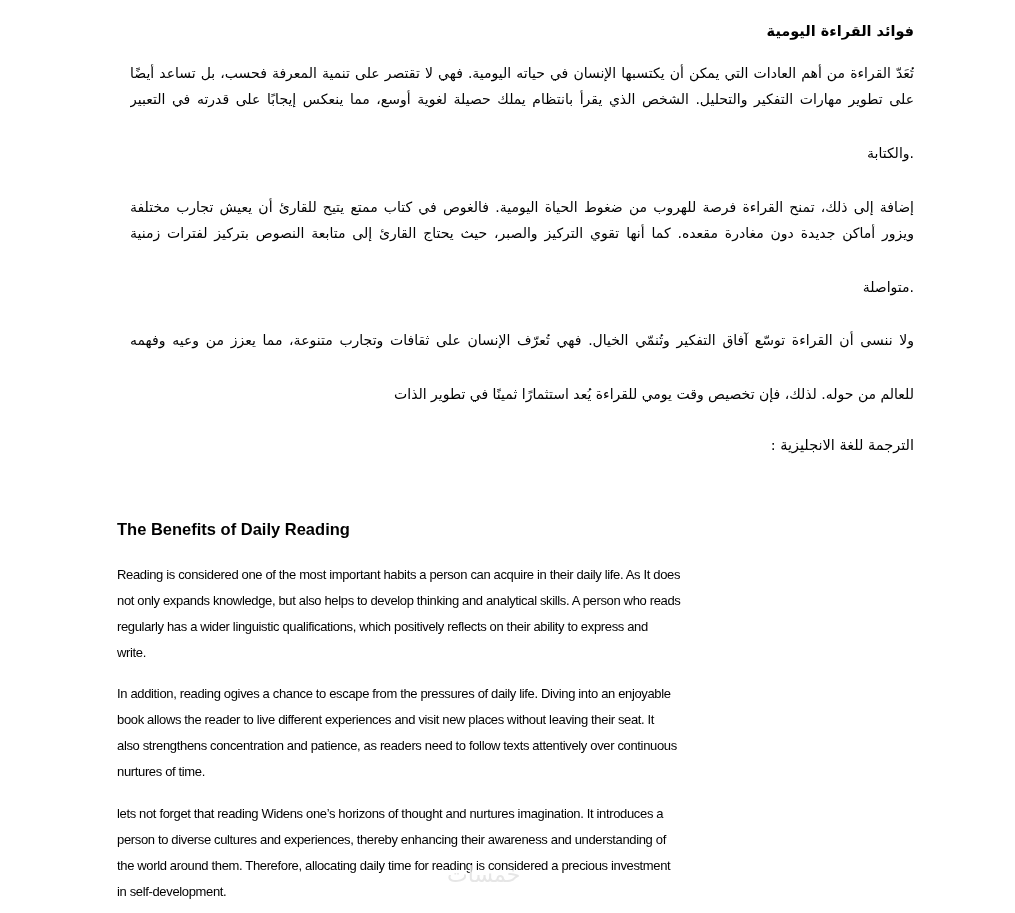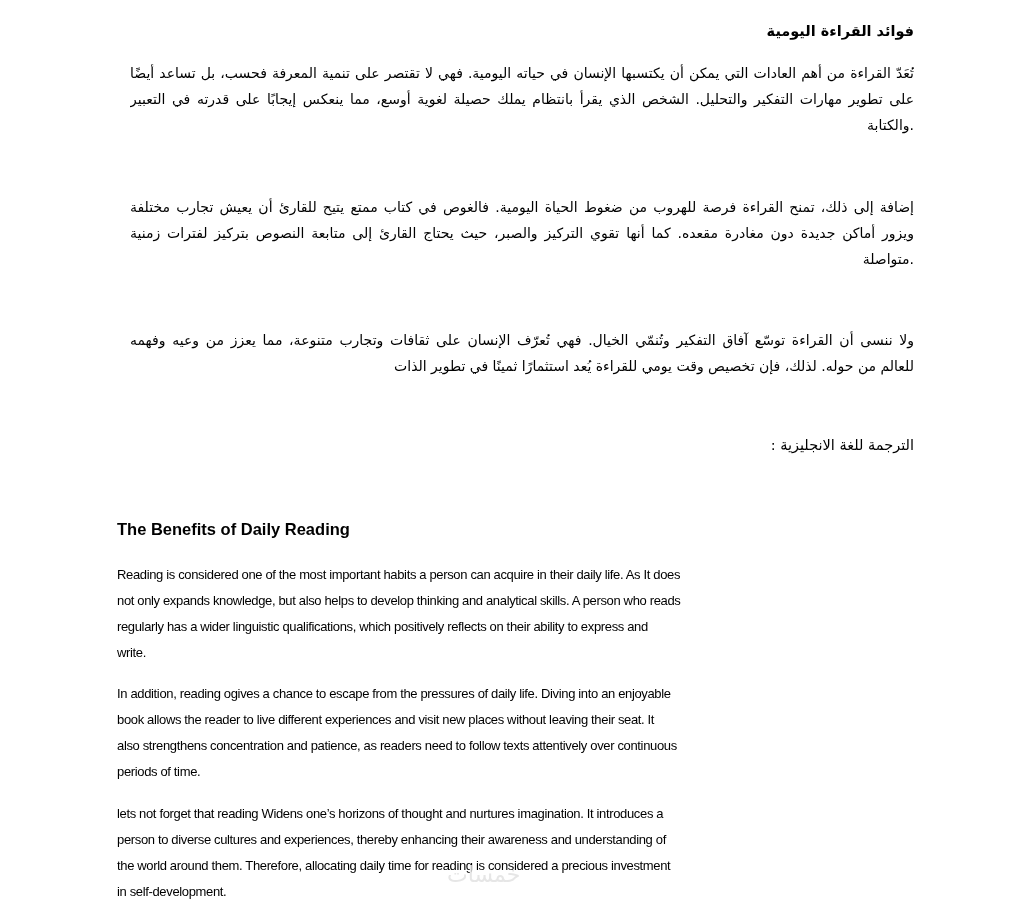--- a/index.html
+++ b/index.html
@@ -43,20 +43,21 @@
     line-height: 20px;
     height: 22px;
     white-space: nowrap;
     text-align: justify;
     text-align-last: justify;
     overflow: hidden;
   }
   .ar-line.last {
     text-align: right;
     text-align-last: right;
+    margin-top: 28px;
   }
   .ar-label {
     position: absolute;
     right: 117px;
     top: 437px;
     direction: rtl;
     font-family: "DejaVu Sans", sans-serif;
     font-size: 14.5px;
     white-space: nowrap;
   }
@@ -126,21 +127,21 @@
     <div class="en-line" style="top:564px;">Reading is considered one of the most important habits a person can acquire in their  daily life. As It does</div>
     <div class="en-line" style="top:590px;">not only expands knowledge, but also helps to develop thinking and analytical skills. A person who reads</div>
     <div class="en-line" style="top:616px;">regularly has a wider linguistic qualifications, which positively reflects on their ability to express and</div>
     <div class="en-line" style="top:642px;">write.</div>
   </div>
 
   <div>
     <div class="en-line" style="top:683px;">In addition, reading ogives a chance  to escape from the pressures of daily life. Diving into an enjoyable</div>
     <div class="en-line" style="top:709px;">book allows the reader to live different experiences and visit new places without leaving their seat. It</div>
     <div class="en-line" style="top:735px;">also strengthens concentration and patience, as readers need to follow texts attentively over continuous</div>
-    <div class="en-line" style="top:761px;">periods of time.</div>
+    <div class="en-line" style="top:761px;">nurtures of time.</div>
   </div>
 
   <div>
     <div class="en-line" style="top:803px;">lets not forget that reading Widens one’s horizons of thought and nurtures imagination. It introduces a</div>
     <div class="en-line" style="top:829px;">person to diverse cultures and experiences, thereby enhancing their awareness and understanding of</div>
     <div class="en-line" style="top:855px;">the world around them. Therefore, allocating daily time for reading is considered a precious investment</div>
     <div class="en-line" style="top:881px;text-align:right;">in self-development.</div>
   </div>
 
   <div class="watermark">خمسات</div>

